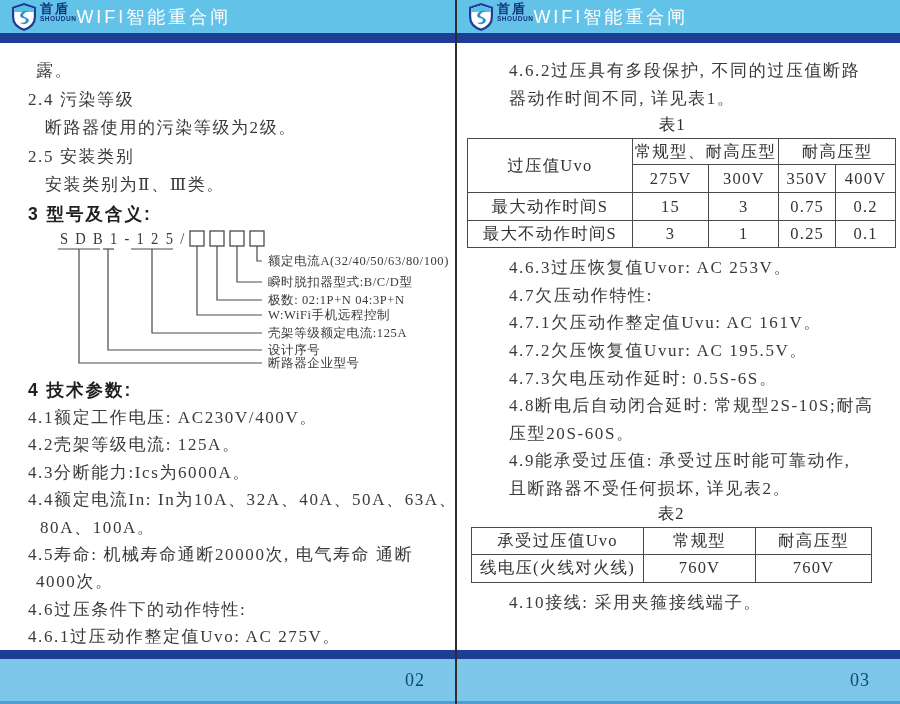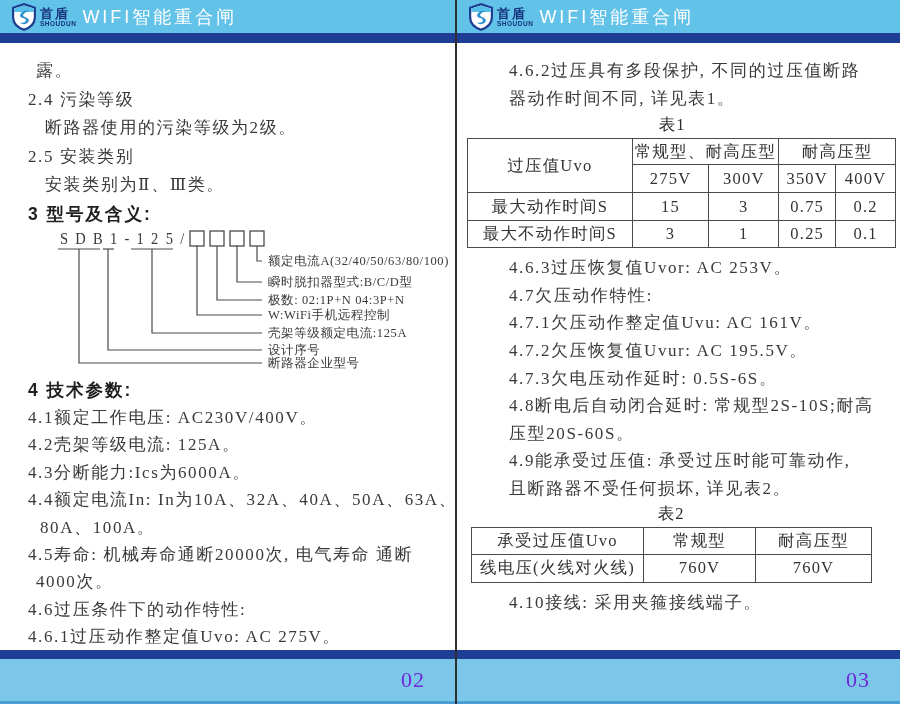--- a/index.html
+++ b/index.html
@@ -4,28 +4,28 @@
 <style>
   html,body { margin:0; padding:0; background:#e8e8e8; }
   .canvas { width:900px; height:704px; display:flex; background:#fff; overflow:hidden;
             font-family:"Liberation Serif","DejaVu Serif",serif; color:#3a3a3a; }
   .page { display:flex; flex-direction:column; height:704px; box-sizing:border-box; }
   .page-left { width:457px; border-right:2px solid #2e2e2e; }
   .page-right { flex:1; }
 
   .hdr { height:33px; background:#62c2e7; display:flex; align-items:center; padding-left:10px; }
   .hdr-stripe { height:10px; background:#1e3d94; }
-  .logo-wrap { display:flex; align-items:center; }
+  .logo-wrap { display:flex; align-items:flex-start; }
   .brand { display:flex; flex-direction:column; justify-content:center; margin-left:2px; }
   .brand-cn { font-family:"Liberation Sans","DejaVu Sans",sans-serif; font-weight:bold;
               font-size:13px; color:#16337e; line-height:13px; letter-spacing:2px; }
   .brand-en { font-family:"Liberation Sans","DejaVu Sans",sans-serif; font-weight:bold;
               font-size:6.5px; color:#16337e; line-height:7px; letter-spacing:0.5px; }
   .hdr-title { font-family:"Liberation Sans","DejaVu Sans",sans-serif; color:#ffffff;
-               font-size:18px; letter-spacing:3px; margin-left:6px; white-space:nowrap; }
+               font-size:18px; letter-spacing:3px; white-space:nowrap; }
 
   .content { flex:1; background:#fff; overflow:hidden; box-sizing:border-box; }
   .content-l { padding:14px 4px 0 28px; }
   .content-r { padding:14px 4px 0 20px; }
 
   .ln { font-size:17px; line-height:28.6px; letter-spacing:1.6px; white-space:nowrap; }
   .ln-b { line-height:27.4px; }
   .ln-r { line-height:27.6px;margin-left:32px; }
   .ind1 { padding-left:8px; }
   .ind2 { padding-left:17px; }
@@ -46,21 +46,21 @@
   table.tbl { border-collapse:collapse; table-layout:fixed; margin-left:-10px; margin-top:2px; }
   table.t2  { margin-left:-6px; }
   .tbl td { border:1.6px solid #4a4a4a; text-align:center; vertical-align:middle;
             font-size:16.5px; letter-spacing:1.2px; padding:0 2px; white-space:nowrap;
             overflow:hidden; color:#333; }
 
   .ftr-stripe { height:9px; background:#1e3d94; }
   .ftr { height:45px; background:#7cc6ea; display:flex; align-items:center;
          justify-content:flex-end; padding-right:30px; box-sizing:border-box;
          border-bottom:3px solid #4a9fd4; }
-  .pg-num { font-size:22px; color:#6d28d9; letter-spacing:1px; }
+  .pg-num { font-size:18px; color:#0c4a6e; letter-spacing:1px; }
   .mt6 { margin-top:6px; }
 </style>
 </head>
 <body>
 
 <div class="canvas">
 
   <div class="page page-left">
     <div class="hdr">
       <div class="logo-wrap">

